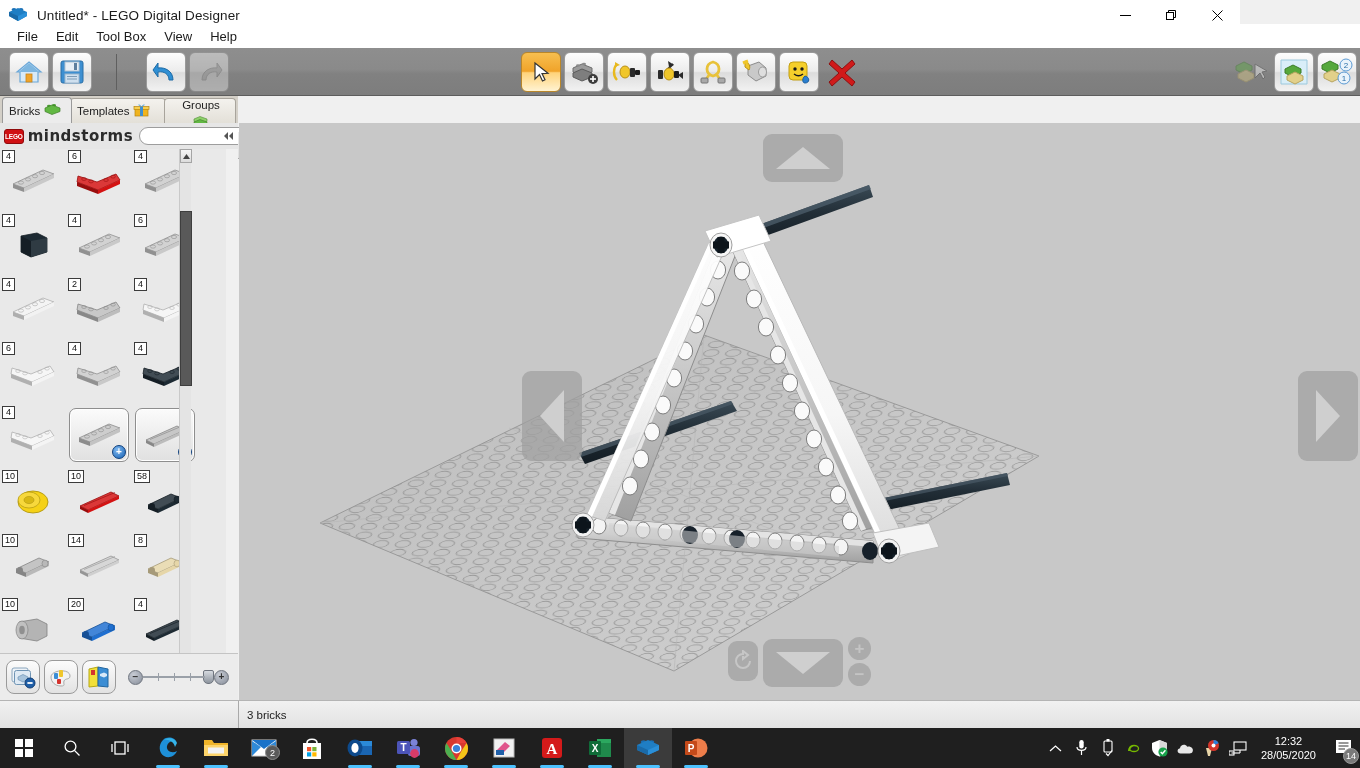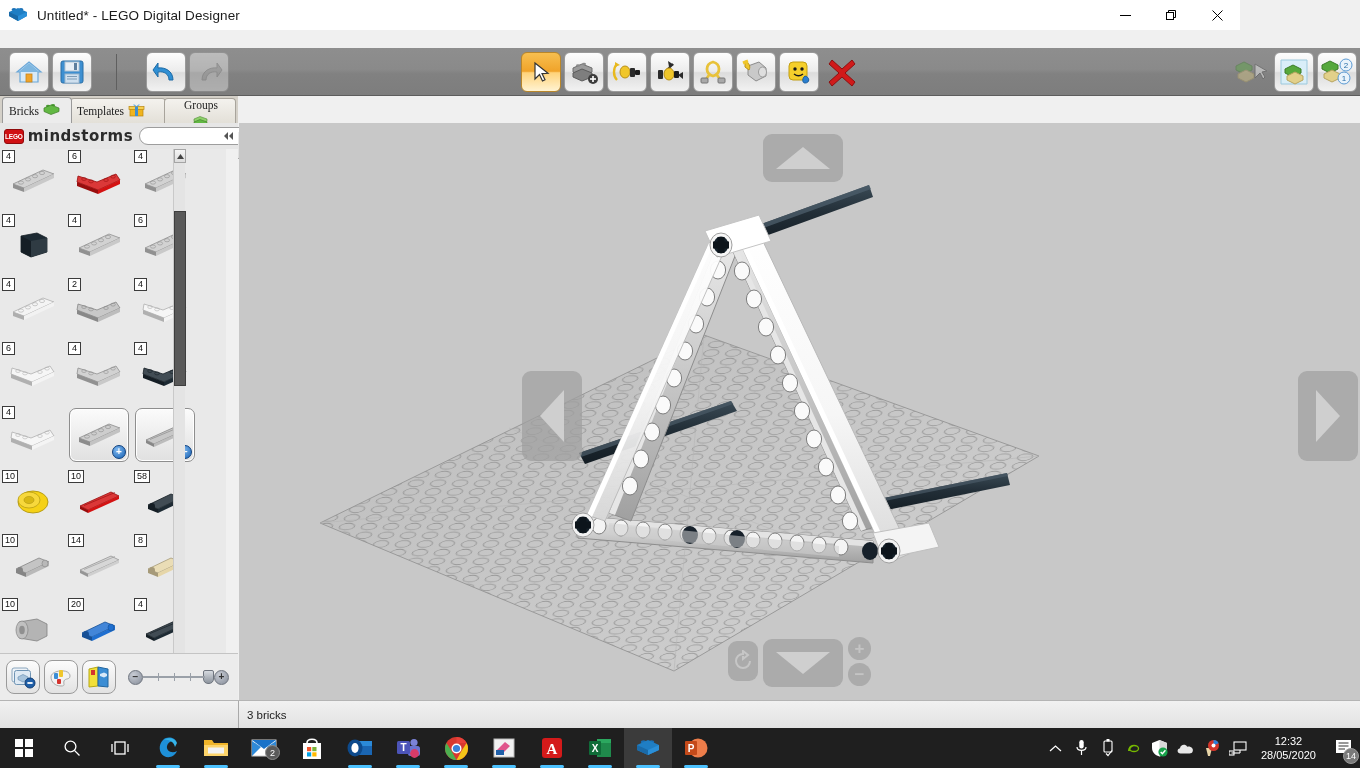--- a/index.html
+++ b/index.html
@@ -58,28 +58,28 @@
   .tabrow {
     position: absolute; top: 96px; left: 0; width: 238px; height: 27px;
     background: #d4d0c8;
   }
   .tab {
     position: absolute; top: 2px; height: 25px;
     background: linear-gradient(to bottom,#f4f2ee,#e3e0d8);
     border: 1px solid #a8a49c; border-bottom: none;
     border-radius: 4px 4px 0 0;
     display: flex; align-items: center; padding: 0 4px 0 6px; gap: 4px;
-    font-size: 11.5px; color: #222; font-family: Liberation Serif, serif;
+    font-size: 11.5px; color: #222;
   }
   .tab.sel { background: #ececec; border-color: #9a9a9a; z-index: 3; height: 26px; top: 1px; }
 
   
   .palette {
     position: absolute; top: 123px; left: 0; width: 204px; height: 577px;
-    background: #ececec; border-right: 7px solid #15803d;
+    background: #ececec; border-right: 1px solid #15803d;
   }
   .pal-header {
     position: absolute; top: 0; left: 0; width: 238px; height: 26px;
     background: #e6e6e6; display: flex; align-items: center; padding-left: 4px;
   }
   .lego-logo {
     width: 26px; height: 15px; background: #d01012; border-radius: 3px;
     display: flex; align-items: center; justify-content: center;
     color: #fff; font-size: 6.5px; font-weight: bold; letter-spacing: -.2px;
     border: 1px solid #8f0b0c;
@@ -282,20 +282,27 @@
       </div>
       <div class="win-btn">
         <svg width="11" height="11" viewBox="0 0 11 11">
           <line x1="0.5" y1="0.5" x2="10.5" y2="10.5" stroke="#000" stroke-width="1"></line>
           <line x1="10.5" y1="0.5" x2="0.5" y2="10.5" stroke="#000" stroke-width="1"></line>
         </svg>
       </div>
     </div>
   </div>
 
+  <div class="menubar">
+    <div class="menu-item">File</div>
+    <div class="menu-item">Edit</div>
+    <div class="menu-item">Tool Box</div>
+    <div class="menu-item">View</div>
+    <div class="menu-item">Help</div>
+  </div>
 
   <div class="toolbar">
 
     <div class="tb-group" style="left:9px;">
       <div class="tb-btn">
         <svg width="28" height="26" viewBox="0 0 28 26">
           <path d="M14 3 L26 13 L23 13 L23 23 L5 23 L5 13 L2 13 Z" fill="#d8eaf7" stroke="#6ba7d8" stroke-width="1.2"></path>
           <path d="M14 4 L24.5 13 L3.5 13 Z" fill="#7fb7e0"></path>
           <rect x="11" y="15" width="6" height="8" fill="#f0a429" stroke="#c9851c" stroke-width=".8"></rect>
         </svg>

